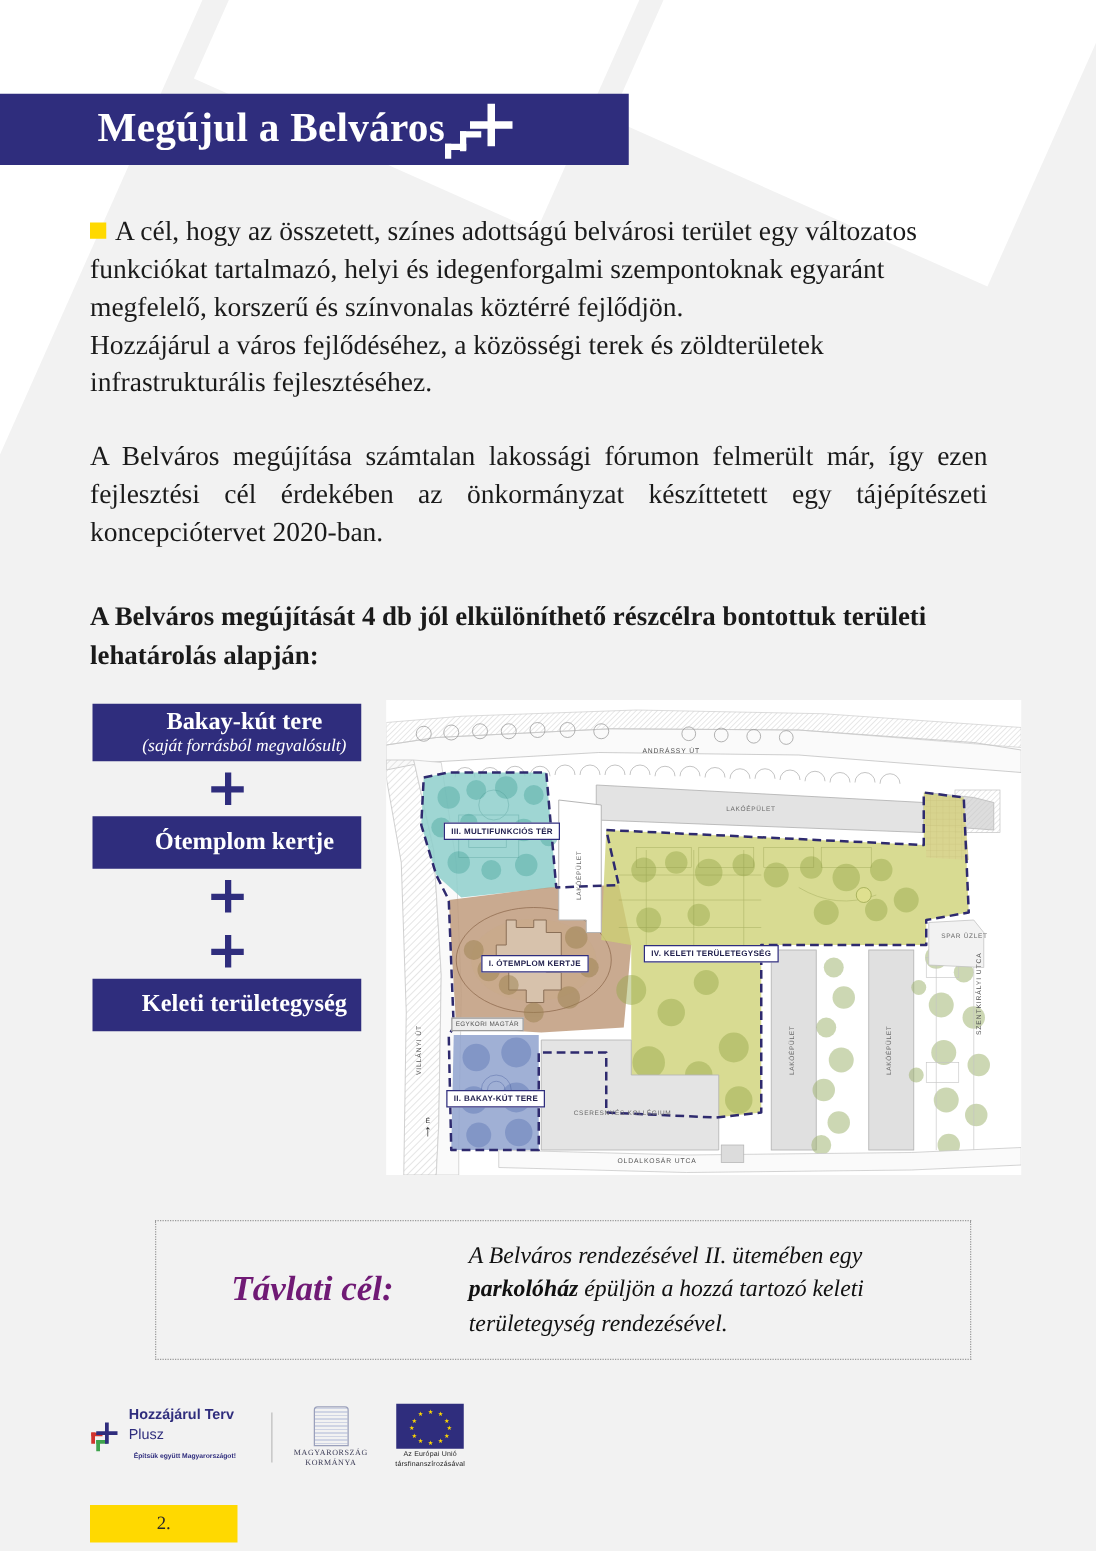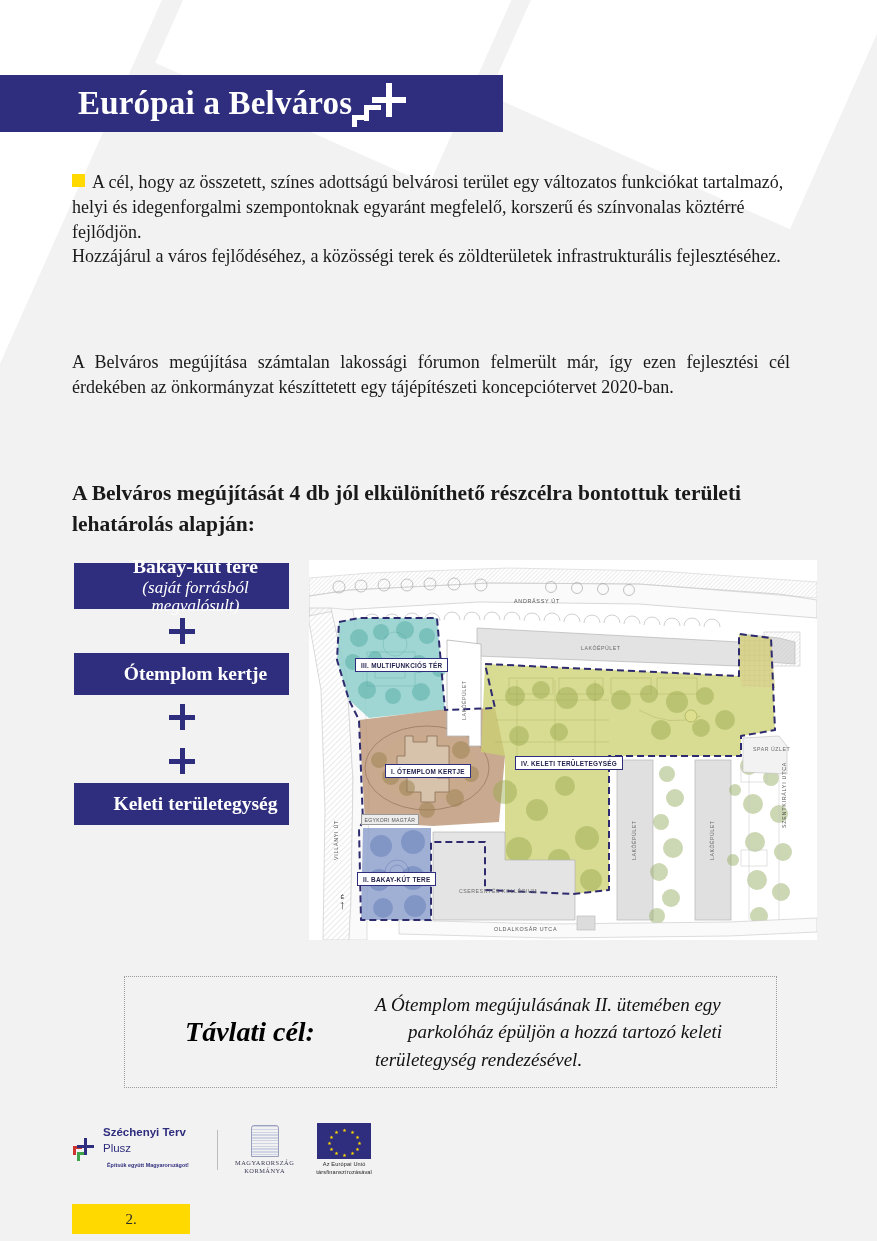--- a/index.html
+++ b/index.html
@@ -35,21 +35,21 @@
   .lc-horz{left:10px;top:14px;width:34px;height:6px;}
   .lc-l1{left:2px;top:22px;width:17px;height:5px;}
   .lc-l2{left:2px;top:22px;width:5px;height:16px;}
   .lc-l3{left:-10px;top:32px;width:17px;height:5px;}
   .lc-l4{left:-10px;top:32px;width:5px;height:12px;}
 
   
   .content{position:absolute;left:0;top:0;width:877px;z-index:2;}
   .para{
     position:absolute;color:#1a1a1a;
-    font-size:18px;line-height:1.38;
+    font-size:22px;line-height:1.38;
     font-family:"Liberation Serif", serif;
   }
   .p1{left:72px;top:170px;width:718px;}
   .bullet-sq{
     display:inline-block;width:13px;height:13px;background:#ffd900;
     margin-right:7px;vertical-align:1px;
   }
   .p2{left:72px;top:350px;width:718px;text-align:justify;}
   .p3{
     left:72px;top:478px;width:718px;
@@ -60,21 +60,21 @@
   .boxes{position:absolute;left:74px;top:563px;width:215px;z-index:3;}
   .blue-box{
     background:#2f2d7d;color:#fff;text-align:center;
     display:flex;flex-direction:column;align-items:center;justify-content:center;
     font-family:"Liberation Serif", serif;
     padding-left:28px;
   }
   .bb-1{height:46px;}
   .bb-2,.bb-3,.bb-4{height:42px;}
   .bb-title{font-size:19.5px;font-weight:bold;line-height:1.12;}
-  .bb-sub{font-size:17px;font-style:italic;line-height:1.1;margin-top:1px;}
+  .bb-sub{font-size:14px;font-style:italic;line-height:1.1;margin-top:1px;}
   .plus-sep{
     height:44px;display:flex;align-items:center;justify-content:center;
   }
   .plus-ico{position:relative;width:26px;height:26px;}
   .plus-ico span{position:absolute;background:#2f2d7d;}
   .plus-ico .pv{left:11px;top:0;width:5px;height:26px;}
   .plus-ico .ph{left:0;top:11px;width:26px;height:5px;}
 
   
   .map-wrap{
@@ -112,27 +112,27 @@
 
   
   .goal-box{
     position:absolute;left:124px;top:976px;width:651px;height:110px;
     border:1.5px dotted #9b9b9b;z-index:3;
     display:flex;align-items:center;background:transparent;
   }
   .goal-label{
     width:250px;text-align:center;flex:none;
     font-size:28px;font-weight:bold;font-style:italic;
-    font-family:"Liberation Serif", serif;color:#000000;
+    font-family:"Liberation Serif", serif;color:#701a75;
   }
   .goal-text{
     flex:1;font-size:19px;font-style:italic;line-height:1.45;
     font-family:"Liberation Serif", serif;color:#111;padding-right:14px;
   }
-  .goal-text b{font-weight:normal;margin-left:33px;}
+  .goal-text b{font-weight:bold;}
 
   
   .footer{position:absolute;left:72px;top:1118px;width:300px;height:64px;z-index:3;
           display:flex;align-items:center;}
   .szt-logo{display:flex;align-items:center;}
   .szt-mark{position:relative;width:26px;height:26px;margin-right:5px;flex:none;}
   .szt-mark span{position:absolute;}
   .sm-v{left:12px;top:1px;width:3px;height:17px;background:#2f2d7d;}
   .sm-h{left:5px;top:8px;width:17px;height:3px;background:#2f2d7d;}
   .sm-r1{left:1px;top:9px;width:9px;height:3px;background:#d1332e;}
@@ -174,21 +174,21 @@
 <body>
 
 <div class="bg-stripes">
   <div class="stripe s1"></div>
   <div class="stripe s2"></div>
   <div class="stripe s3"></div>
   <div class="stripe s4"></div>
 </div>
 
 <div class="header-bar">
-  <div class="header-title">Európai a Belváros</div>
+  <div class="header-title">Megújul a Belváros</div>
   <div class="logo-cross">
     <span class="v lc-vert"></span>
     <span class="v lc-horz"></span>
     <span class="v lc-l1"></span>
     <span class="v lc-l2"></span>
     <span class="v lc-l3"></span>
     <span class="v lc-l4"></span>
   </div>
 </div>
 
@@ -458,36 +458,36 @@
   <div class="mlabel" style="left:206px;top:196px;">IV. KELETI TERÜLETEGYSÉG</div>
 
   <div class="north" style="left:30px;top:334px;">
     <span class="n-letter">É</span>
     <span class="n-arrow">↑</span>
   </div>
 </div>
 
 <div class="goal-box">
   <div class="goal-label">Távlati cél:</div>
-  <div class="goal-text"><span>A Ótemplom megújulásának II. ütemében egy </span><b>parkolóház</b><span> épüljön a hozzá tartozó keleti területegység rendezésével.</span></div>
+  <div class="goal-text"><span>A Belváros rendezésével II. ütemében egy </span><b>parkolóház</b><span> épüljön a hozzá tartozó keleti területegység rendezésével.</span></div>
 </div>
 
 <div class="footer">
 
   <div class="szt-logo">
     <div class="szt-mark">
       <span class="sm-r1"></span>
         <span class="sm-r2"></span>
       <span class="sm-g1"></span>
         <span class="sm-g2"></span>
       <span class="sm-v"></span>
         <span class="sm-h"></span>
     </div>
     <div class="szt-txt">
-      <div class="szt-l1">Széchenyi Terv</div>
+      <div class="szt-l1">Hozzájárul Terv</div>
       <div>
         <span class="szt-l2">Plusz</span>
         <span class="szt-l3">Építsük együtt Magyarországot!</span>
       </div>
     </div>
   </div>
 
   <div class="fdiv"></div>
 
   <div class="hu-logo">

